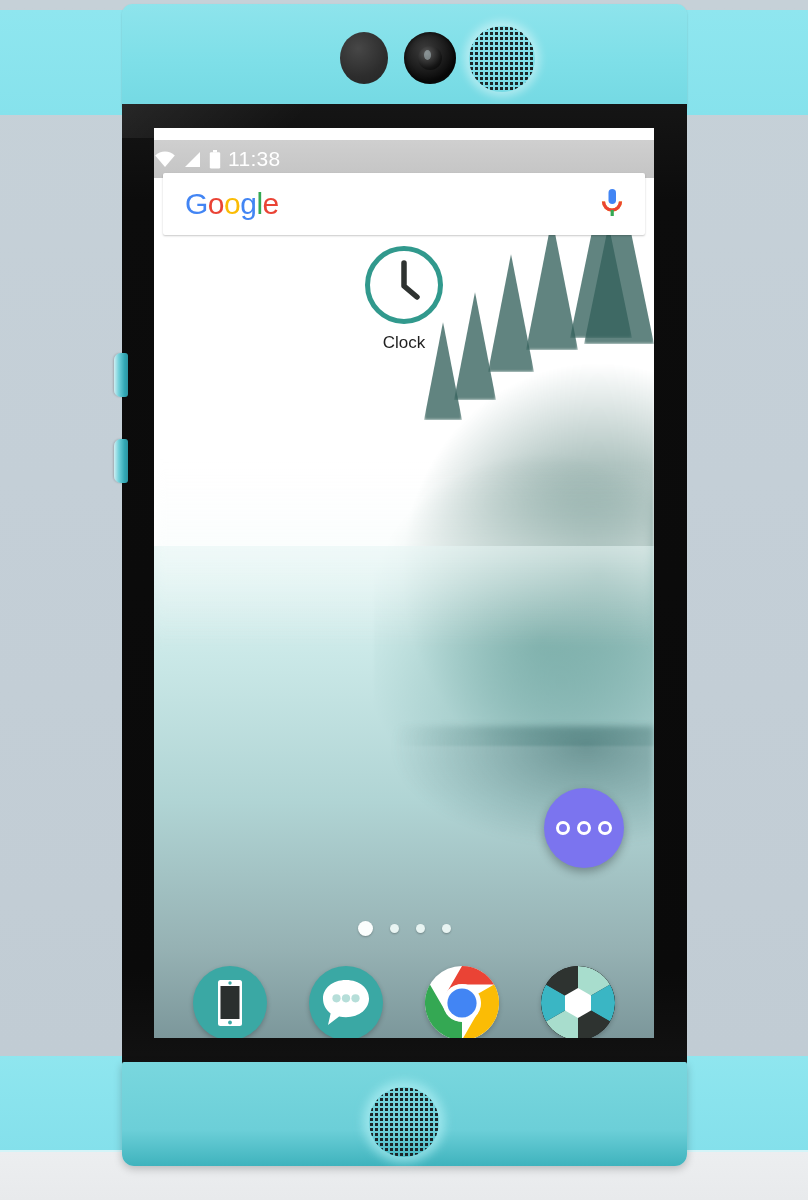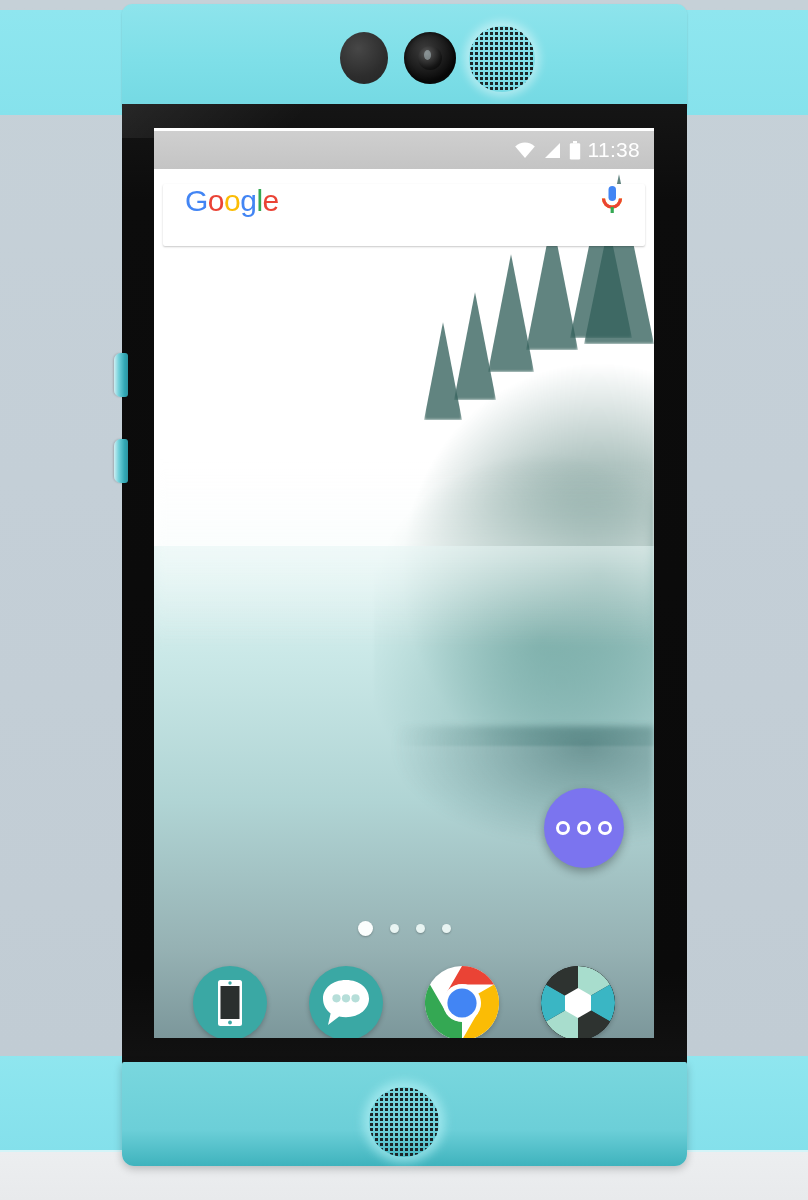--- a/index.html
+++ b/index.html
@@ -67,31 +67,31 @@
 
   .grille { position:absolute; border-radius:50%;
     background-image:radial-gradient(#1c2426 40%, transparent 41%);
     background-size:5px 5px; }
   .grille-top { left:347px; top:22px; width:66px; height:66px;
     box-shadow:0 0 9px 5px rgba(255,255,255,.4); }
   .grille-bottom { left:247px; top:25px; width:70px; height:70px;
     box-shadow:0 0 10px 6px rgba(190,245,250,.55); }
 
   
-  .statusbar { position:absolute; left:0; top:3px; width:500px; height:38px;
+  .statusbar { position:absolute; left:0; top:12px; width:500px; height:38px;
     background:linear-gradient(180deg,#cfcfcf 0%,#c9c9c9 55%,#c4c4c4 100%);
-    display:flex; align-items:center; justify-content:flex-end;
+    display:flex; align-items:center; 
     padding-right:14px; gap:7px; }
   .sb-time { color:#fff; font-size:21px; letter-spacing:.3px; }
 
   
-  .searchbar { position:absolute; left:9px; top:56px; width:482px; height:62px;
+  .searchbar { position:absolute; left:9px; top:45px; width:482px; height:62px;
     background:#fff; border-radius:2px;
     box-shadow:0 1px 2px rgba(0,0,0,.22); display:flex;
-    justify-content:space-between; padding:0 20px 0 22px; }
+    align-items:center; justify-content:space-between; padding:0 20px 0 22px; }
   .glogo { font-size:30px; letter-spacing:-.5px; font-family:"Liberation Sans",sans-serif; }
   .glogo span { font-weight:400; }
   .g1{color:#4285f4}.g2{color:#ea4335}.g3{color:#fbbc05}
   .g4{color:#4285f4}.g5{color:#34a853}.g6{color:#ea4335}
 
   
   .wallpaper { position:absolute; left:0; top:38px; width:500px; height:872px;
     background:
       radial-gradient(ellipse 150% 60% at 18% 6%, rgba(255,255,255,.98) 0%, rgba(255,255,255,0) 62%),
       linear-gradient(180deg,
@@ -210,20 +210,28 @@
         <path d="M4.5 14.5 a8.5 8.5 0 0 0 17 0" fill="none" stroke="#fbbc05" stroke-width="3.2"></path>
         <path d="M4.5 14.5 a8.5 8.5 0 0 0 8.5 8.5" fill="none" stroke="#ea4335" stroke-width="3.2"></path>
         <path d="M21.5 14.5 a8.5 8.5 0 0 1 -8.5 8.5" fill="none" stroke="#ea4335" stroke-width="3.2"></path>
         <rect x="11.6" y="23" width="3.2" height="6" fill="#34a853"></rect>
       </svg>
     </div>
 
     <div class="approw">
 
 
+      <div class="app">
+        <div class="appicon ic-clock">
+          <svg width="68" height="68" viewBox="0 0 68 68">
+            <path d="M34 12 L34 35 L47 46" fill="none" stroke="#2f3331" stroke-width="5.5" stroke-linecap="round" stroke-linejoin="round"></path>
+          </svg>
+        </div>
+        <div class="applabel">Clock</div>
+      </div>
 
 
     </div>
 
     <div class="fab">
       <div class="fab-dot"></div>
       <div class="fab-dot"></div>
       <div class="fab-dot"></div>
     </div>
 

